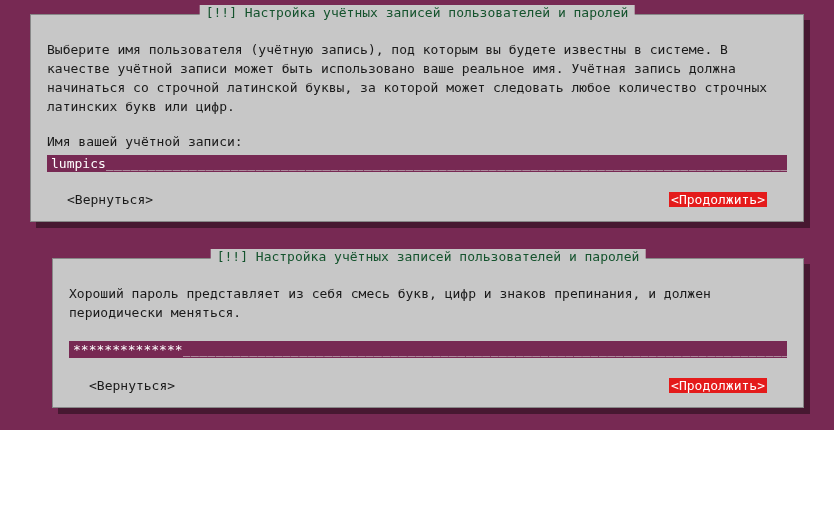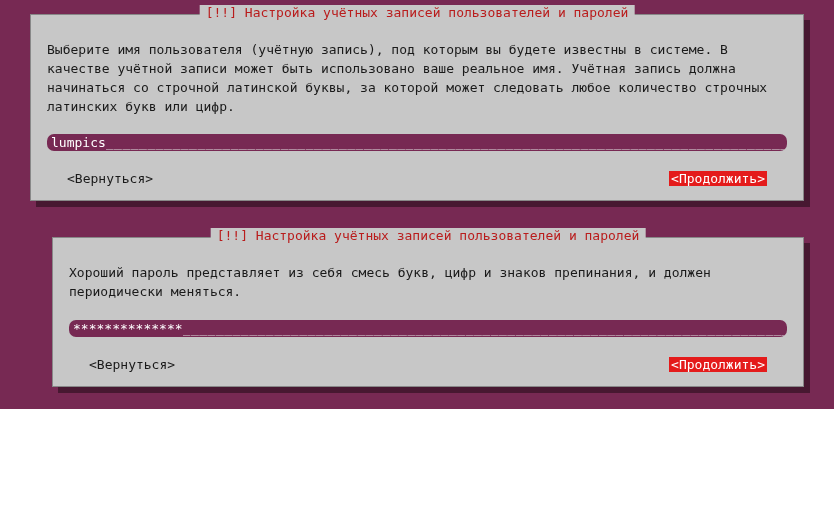--- a/index.html
+++ b/index.html
@@ -29,40 +29,39 @@
       box-shadow: 6px 6px 0 rgba(0,0,0,0.4);
       color: #1a1a1a;
     }
     .dialog-title {
       position: absolute;
       top: -10px;
       left: 50%;
       transform: translateX(-50%);
       background: #c7c7c7;
       padding: 0 6px;
-      color: #b91c1c;
+      color: #14532d;
       white-space: nowrap;
       font-weight: normal;
     }
     .instructions {
       margin: 18px 0 18px 0;
       line-height: 1.45;
     }
     .prompt {
       margin: 0 0 6px 0;
     }
     .input-line {
       background: #772953;
       color: #fff;
       padding: 1px 4px;
       margin-bottom: 16px;
       position: relative;
       overflow: hidden;
       white-space: nowrap;
-      border-radius: 7px;
     }
     .input-underfill {
       display: inline-block;
       width: 2000px;
       overflow: hidden;
       vertical-align: bottom;
       color: #ddd;
     }
     .input-underfill::after {
       content: "_______________________________________________________________________________________________________________________________________________________________________";
@@ -83,20 +82,21 @@
       padding: 0 2px;
     }
   </style>
 </head>
 <body>
 
 <div class="bg-purple strip1">
   <div class="dialog">
     <div class="dialog-title">[!!] Настройка учётных записей пользователей и паролей</div>
     <div class="instructions">Выберите имя пользователя (учётную запись), под которым вы будете известны в системе. В качестве учётной записи может быть использовано ваше реальное имя. Учётная запись должна начинаться со строчной латинской буквы, за которой может следовать любое количество строчных латинских букв или цифр.</div>
+    <div class="prompt">Имя вашей учётной записи:</div>
     <div class="input-line">
       <span>lumpics</span><span class="input-underfill"></span>
     </div>
     <div class="button-row">
       <span class="btn-back">&lt;Вернуться&gt;</span>
       <span class="btn-continue">&lt;Продолжить&gt;</span>
     </div>
   </div>
 </div>
 

